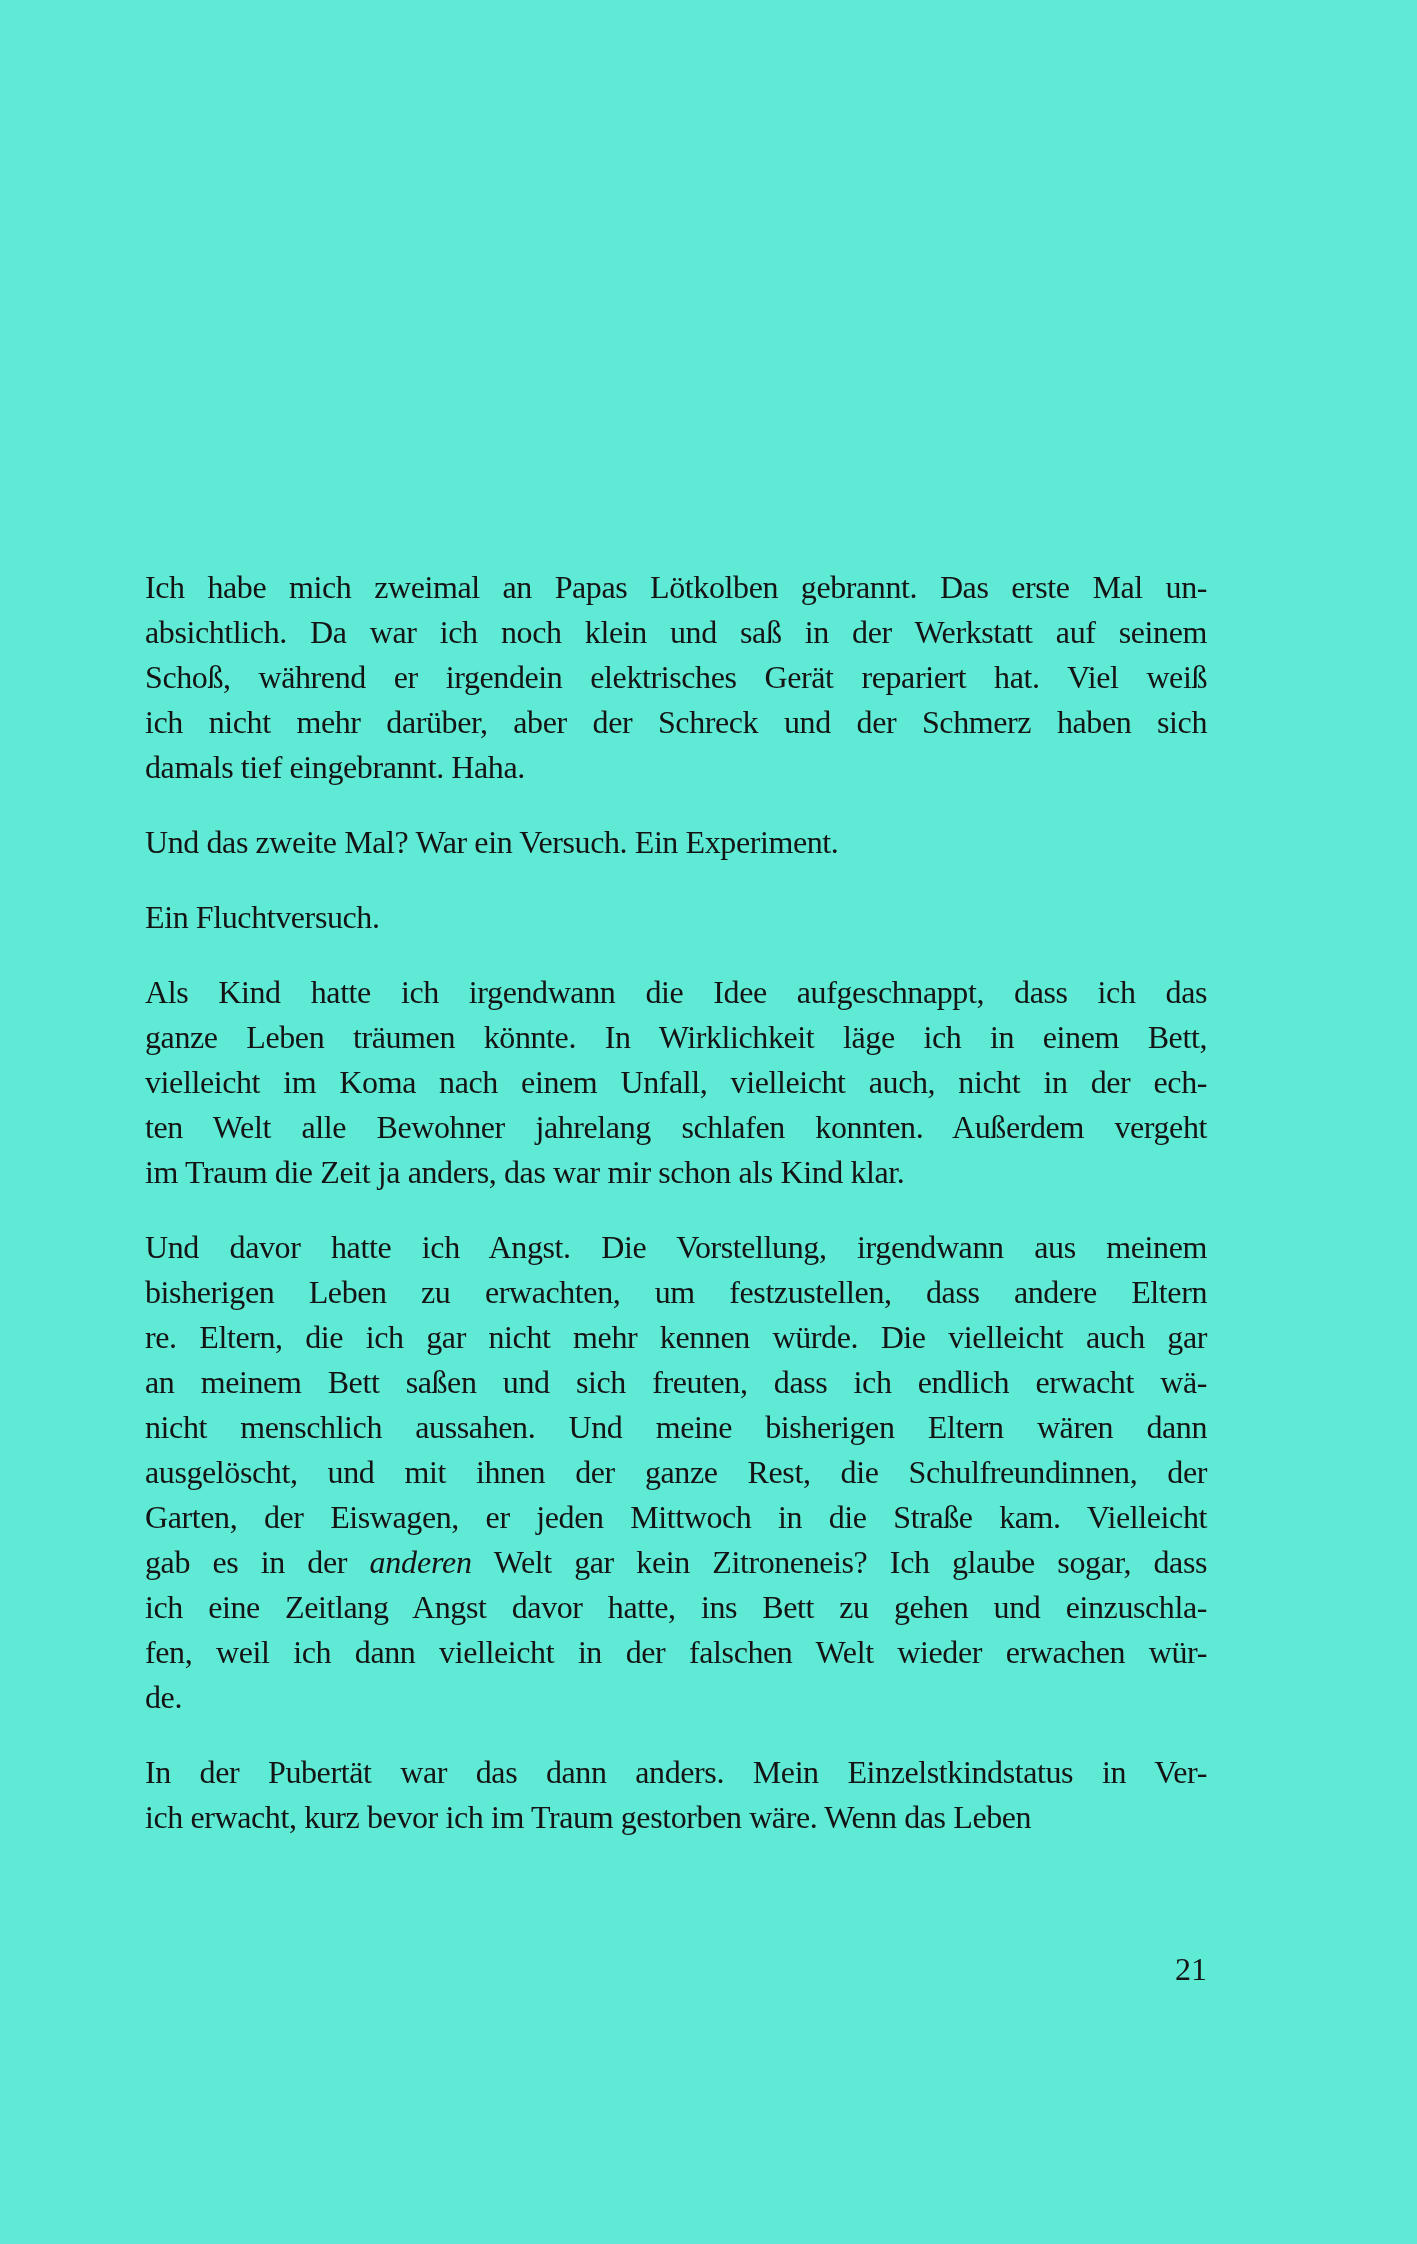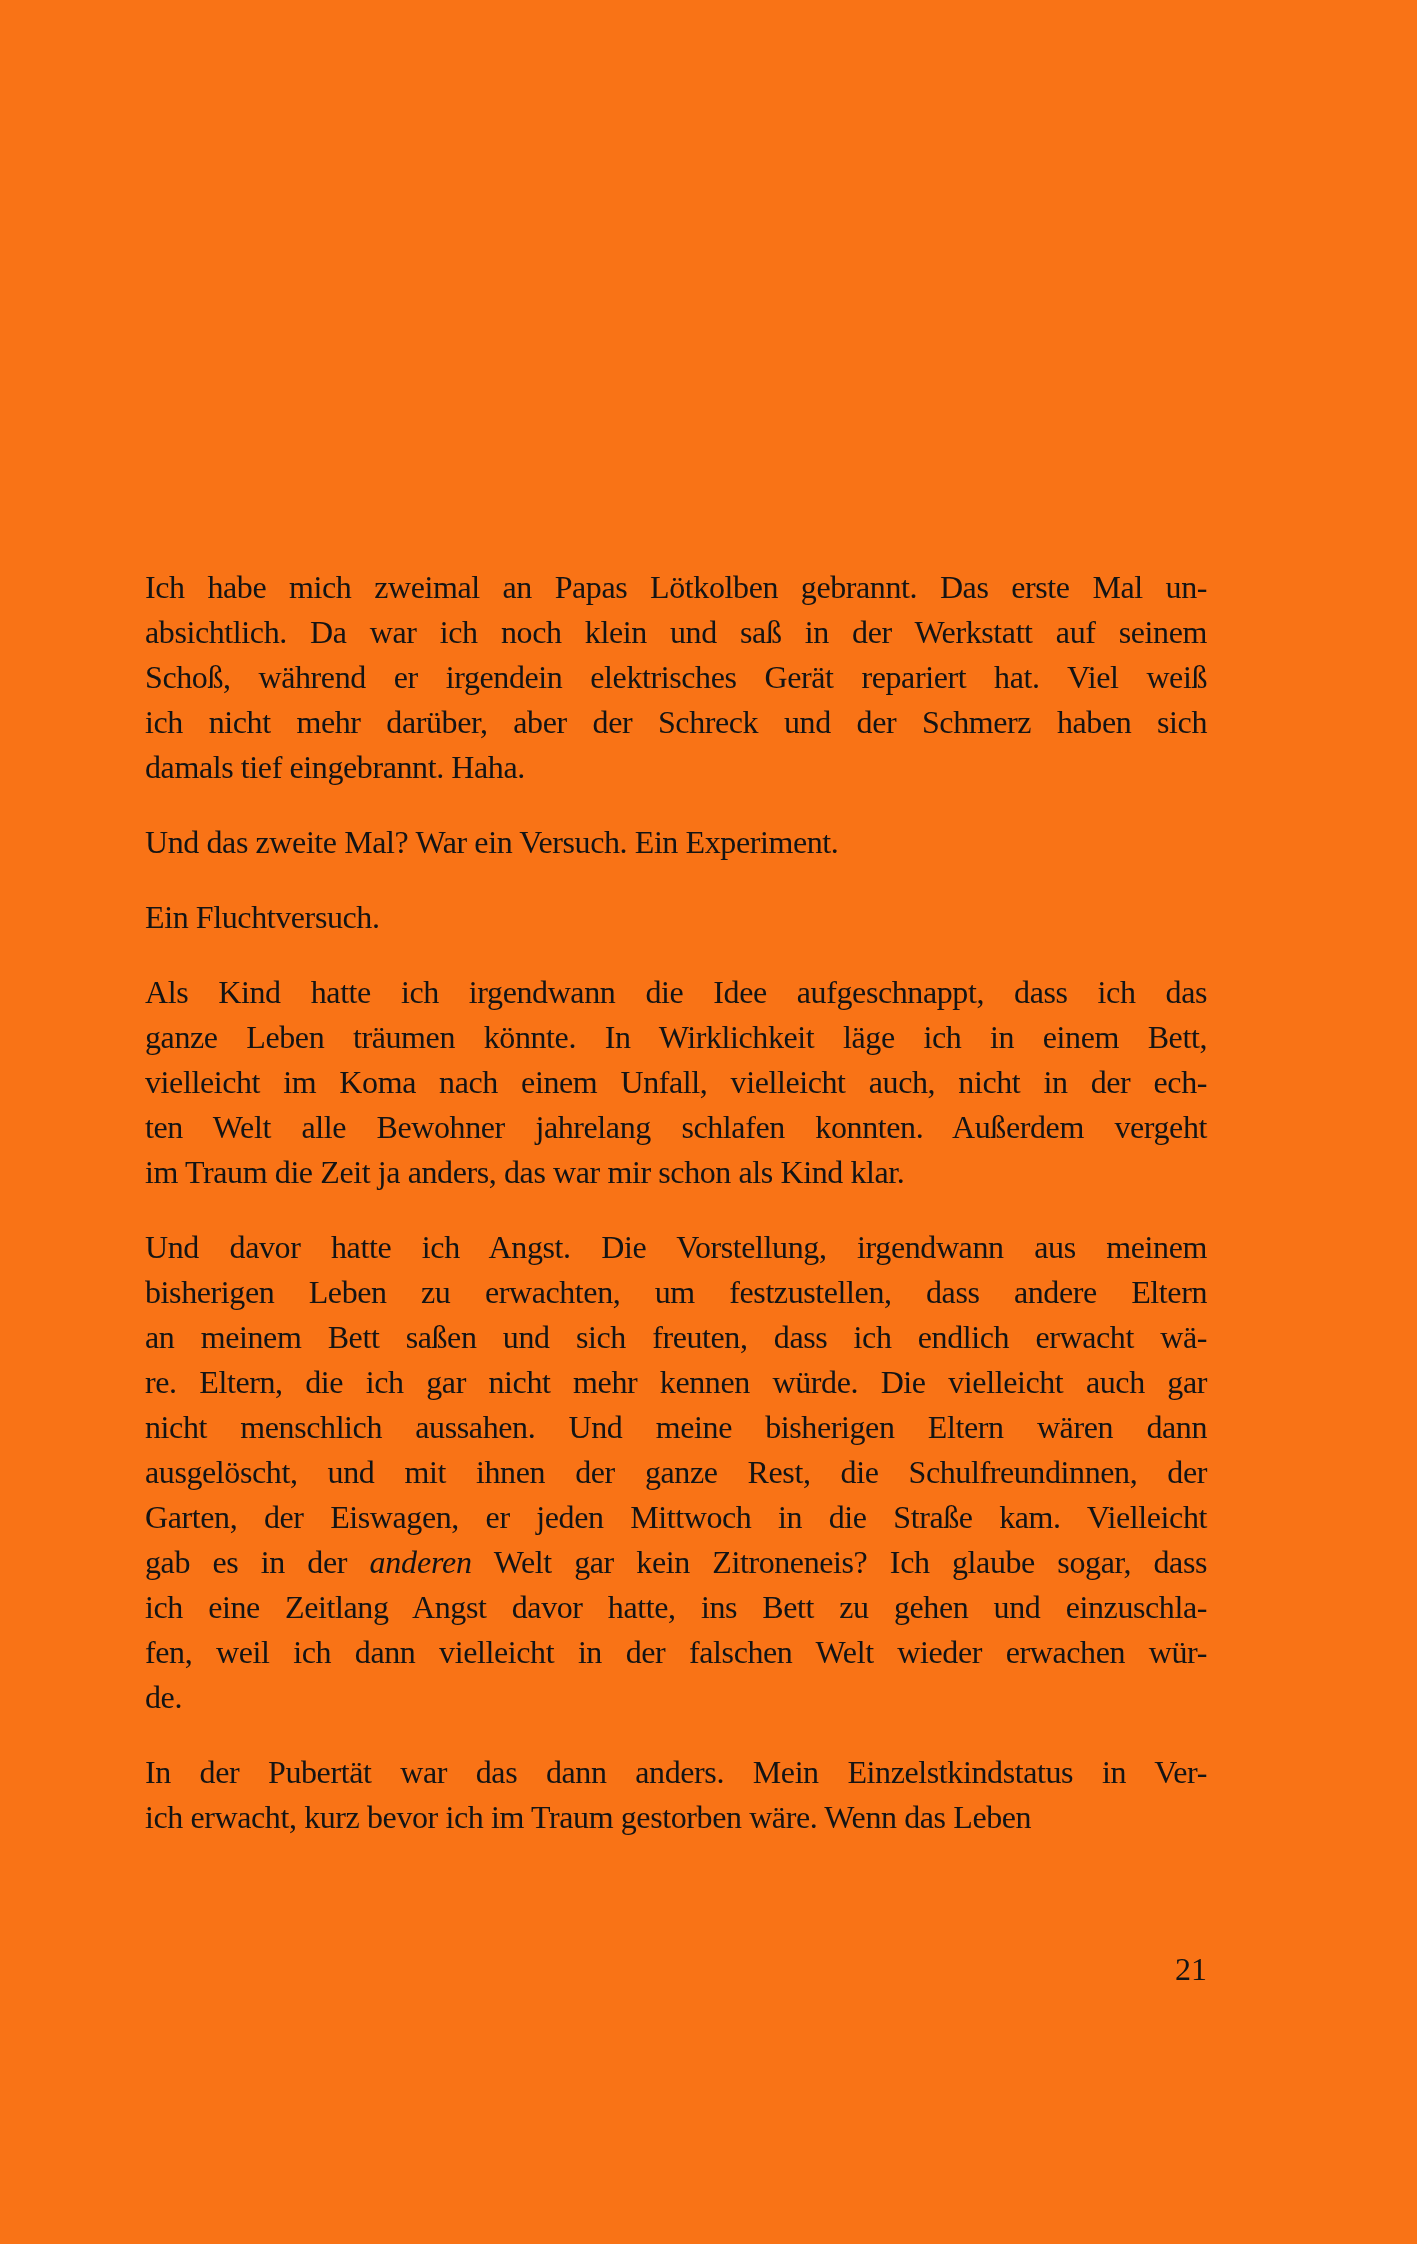--- a/index.html
+++ b/index.html
@@ -10,21 +10,21 @@
     width: 1417px;
     height: 2244px;
     background: #ffffff;
     position: relative;
     overflow: hidden;
     font-family: "Liberation Serif", "DejaVu Serif", serif;
   }
   .book-page {
     position: absolute;
     inset: 0;
-    background: #f97316;
+    background: #5eead4;
   }
   .text-block {
     position: absolute;
     left: 145px;
     top: 565px;
     width: 1062px;
     font-size: 32px;
     line-height: 45px;
     letter-spacing: -0.4px;
     color: #141414;
@@ -78,22 +78,22 @@
       <div class="paragraph">
         <div class="line">Als Kind hatte ich irgendwann die Idee aufgeschnappt, dass ich das</div>
         <div class="line">ganze Leben träumen könnte. In Wirklichkeit läge ich in einem Bett,</div>
         <div class="line">vielleicht im Koma nach einem Unfall, vielleicht auch, nicht in der ech-</div>
         <div class="line">ten Welt alle Bewohner jahrelang schlafen konnten. Außerdem vergeht</div>
         <div class="line last">im Traum die Zeit ja anders, das war mir schon als Kind klar.</div>
       </div>
       <div class="paragraph">
         <div class="line">Und davor hatte ich Angst. Die Vorstellung, irgendwann aus meinem</div>
         <div class="line">bisherigen Leben zu erwachten, um festzustellen, dass andere Eltern</div>
+        <div class="line">re. Eltern, die ich gar nicht mehr kennen würde. Die vielleicht auch gar</div>
         <div class="line">an meinem Bett saßen und sich freuten, dass ich endlich erwacht wä-</div>
-        <div class="line">re. Eltern, die ich gar nicht mehr kennen würde. Die vielleicht auch gar</div>
         <div class="line">nicht menschlich aussahen. Und meine bisherigen Eltern wären dann</div>
         <div class="line">ausgelöscht, und mit ihnen der ganze Rest, die Schulfreundinnen, der</div>
         <div class="line">Garten, der Eiswagen, er jeden Mittwoch in die Straße kam. Vielleicht</div>
         <div class="line">gab es in der <i>anderen</i> Welt gar kein Zitroneneis? Ich glaube sogar, dass</div>
         <div class="line">ich eine Zeitlang Angst davor hatte, ins Bett zu gehen und einzuschla-</div>
         <div class="line">fen, weil ich dann vielleicht in der falschen Welt wieder erwachen wür-</div>
         <div class="line last">de.</div>
       </div>
       <div class="paragraph">
         <div class="line">In der Pubertät war das dann anders. Mein Einzelstkindstatus in Ver-</div>

